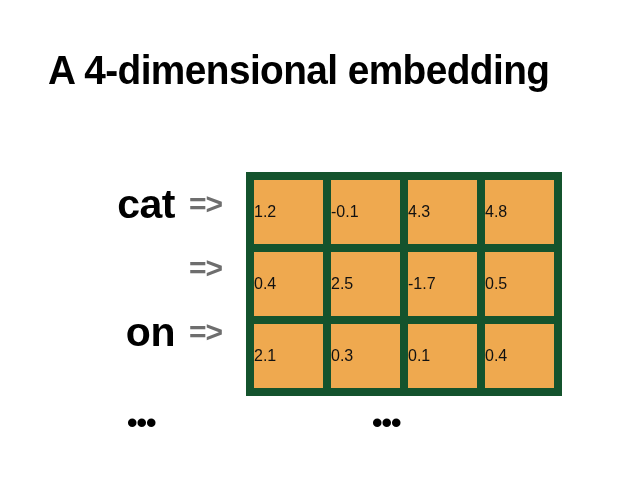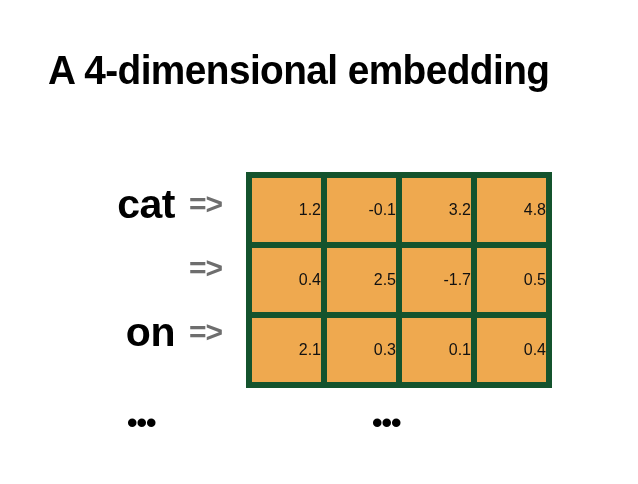--- a/index.html
+++ b/index.html
@@ -74,22 +74,22 @@
     left: 246px;
     top: 172px;
     border-collapse: collapse;
     border-spacing: 0;
     table-layout: fixed;
   }
   .matrix td {
     width: 69px;
     height: 64px;
     background: #efa94f;
-    border: 6px solid #14532d;
-    text-align: right;
+    border: 8px solid #14532d;
+    text-align: left;
     vertical-align: middle;
     font-size: 16px;
     font-weight: normal;
     color: #111111;
     padding: 0;
     font-family: "Liberation Sans", sans-serif;
   }
 
   
   .ellipsis {
@@ -126,21 +126,21 @@
       <span class="arrow">=&gt;</span>
     </div>
 
   </div>
 
   <table class="matrix">
     <tbody>
       <tr>
         <td>1.2</td>
         <td>-0.1</td>
-        <td>3.2</td>
+        <td>4.3</td>
         <td>4.8</td>
       </tr>
       <tr>
         <td>0.4</td>
         <td>2.5</td>
         <td>-1.7</td>
         <td>0.5</td>
       </tr>
       <tr>
         <td>2.1</td>

